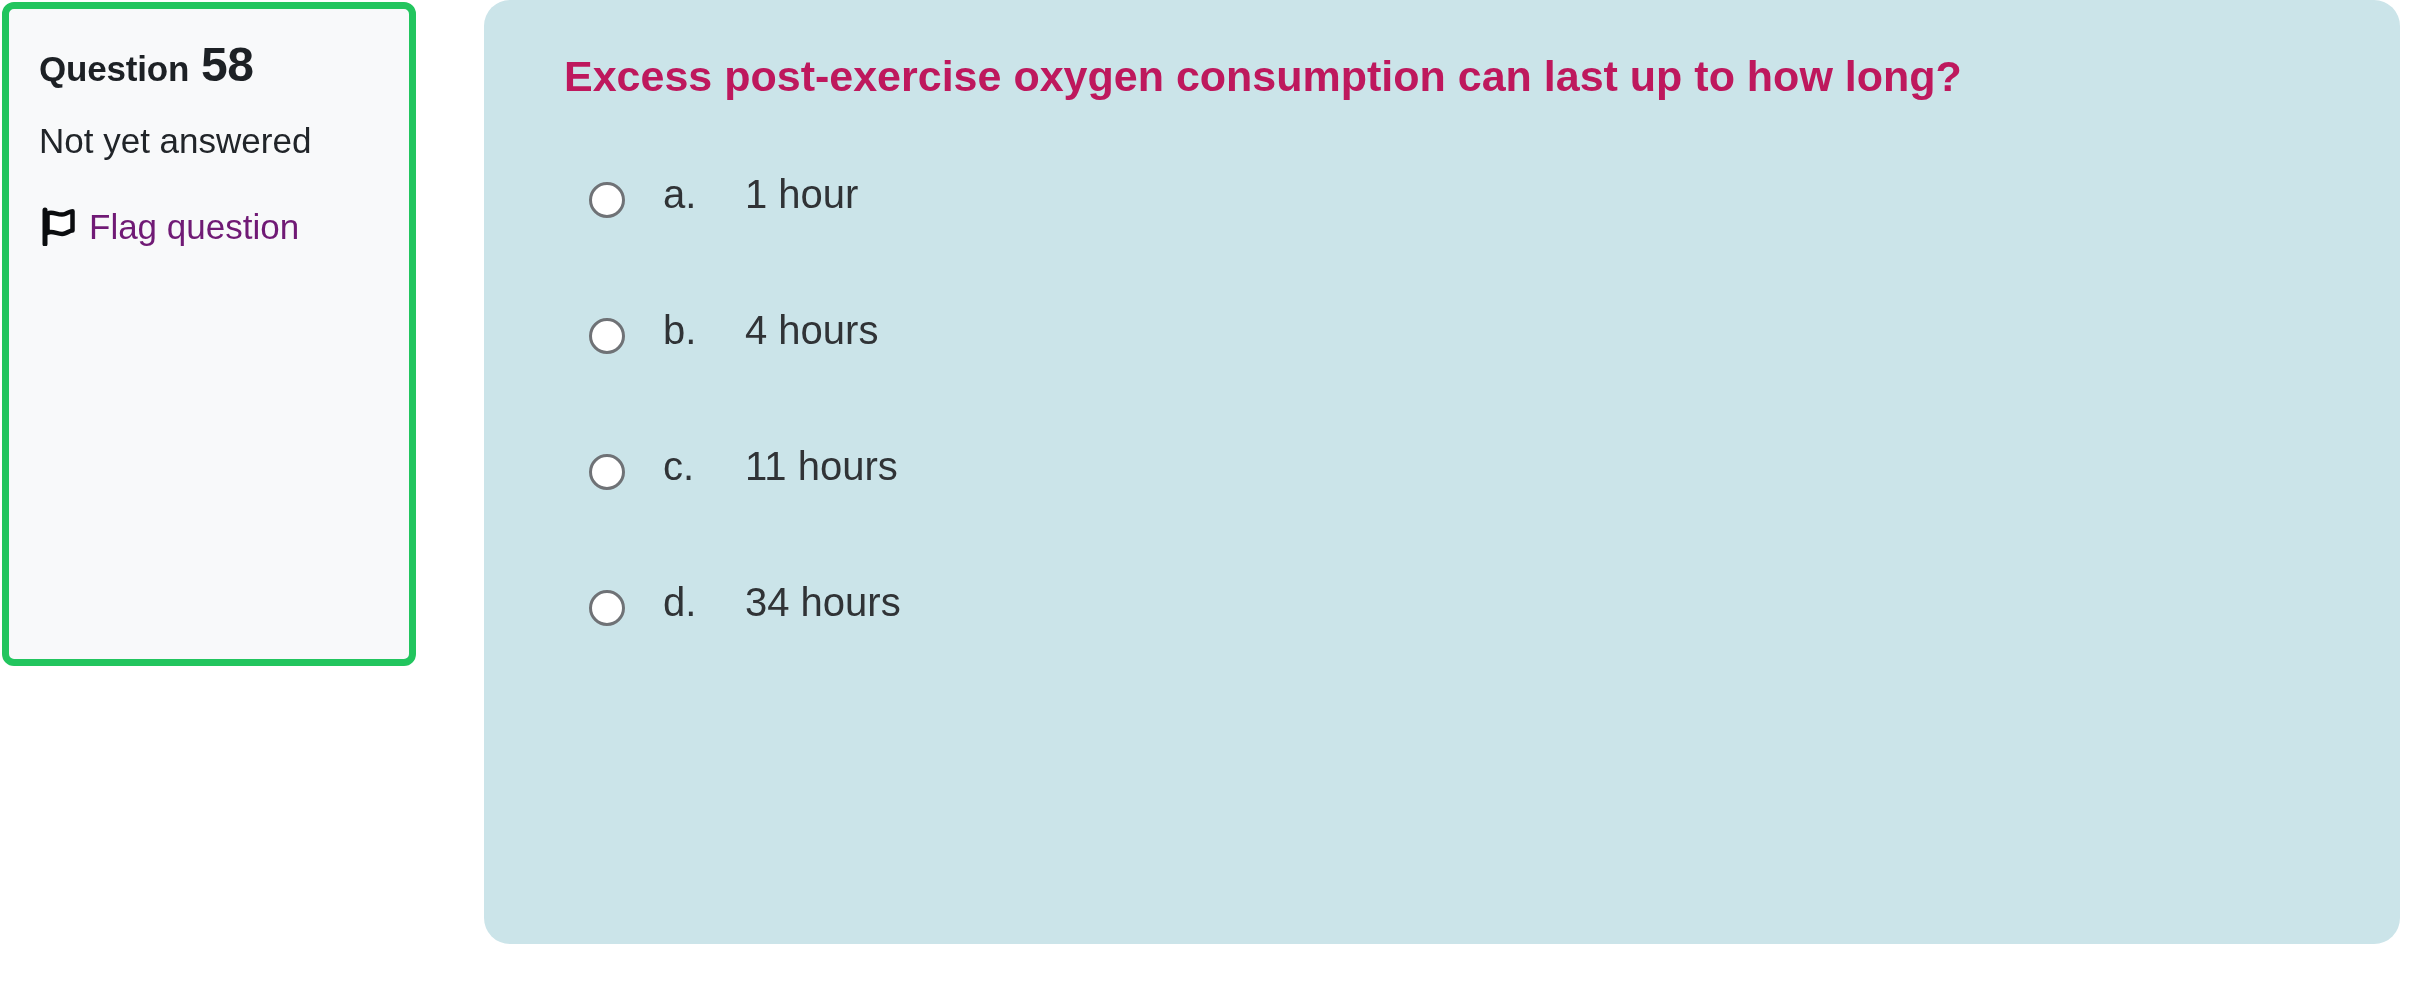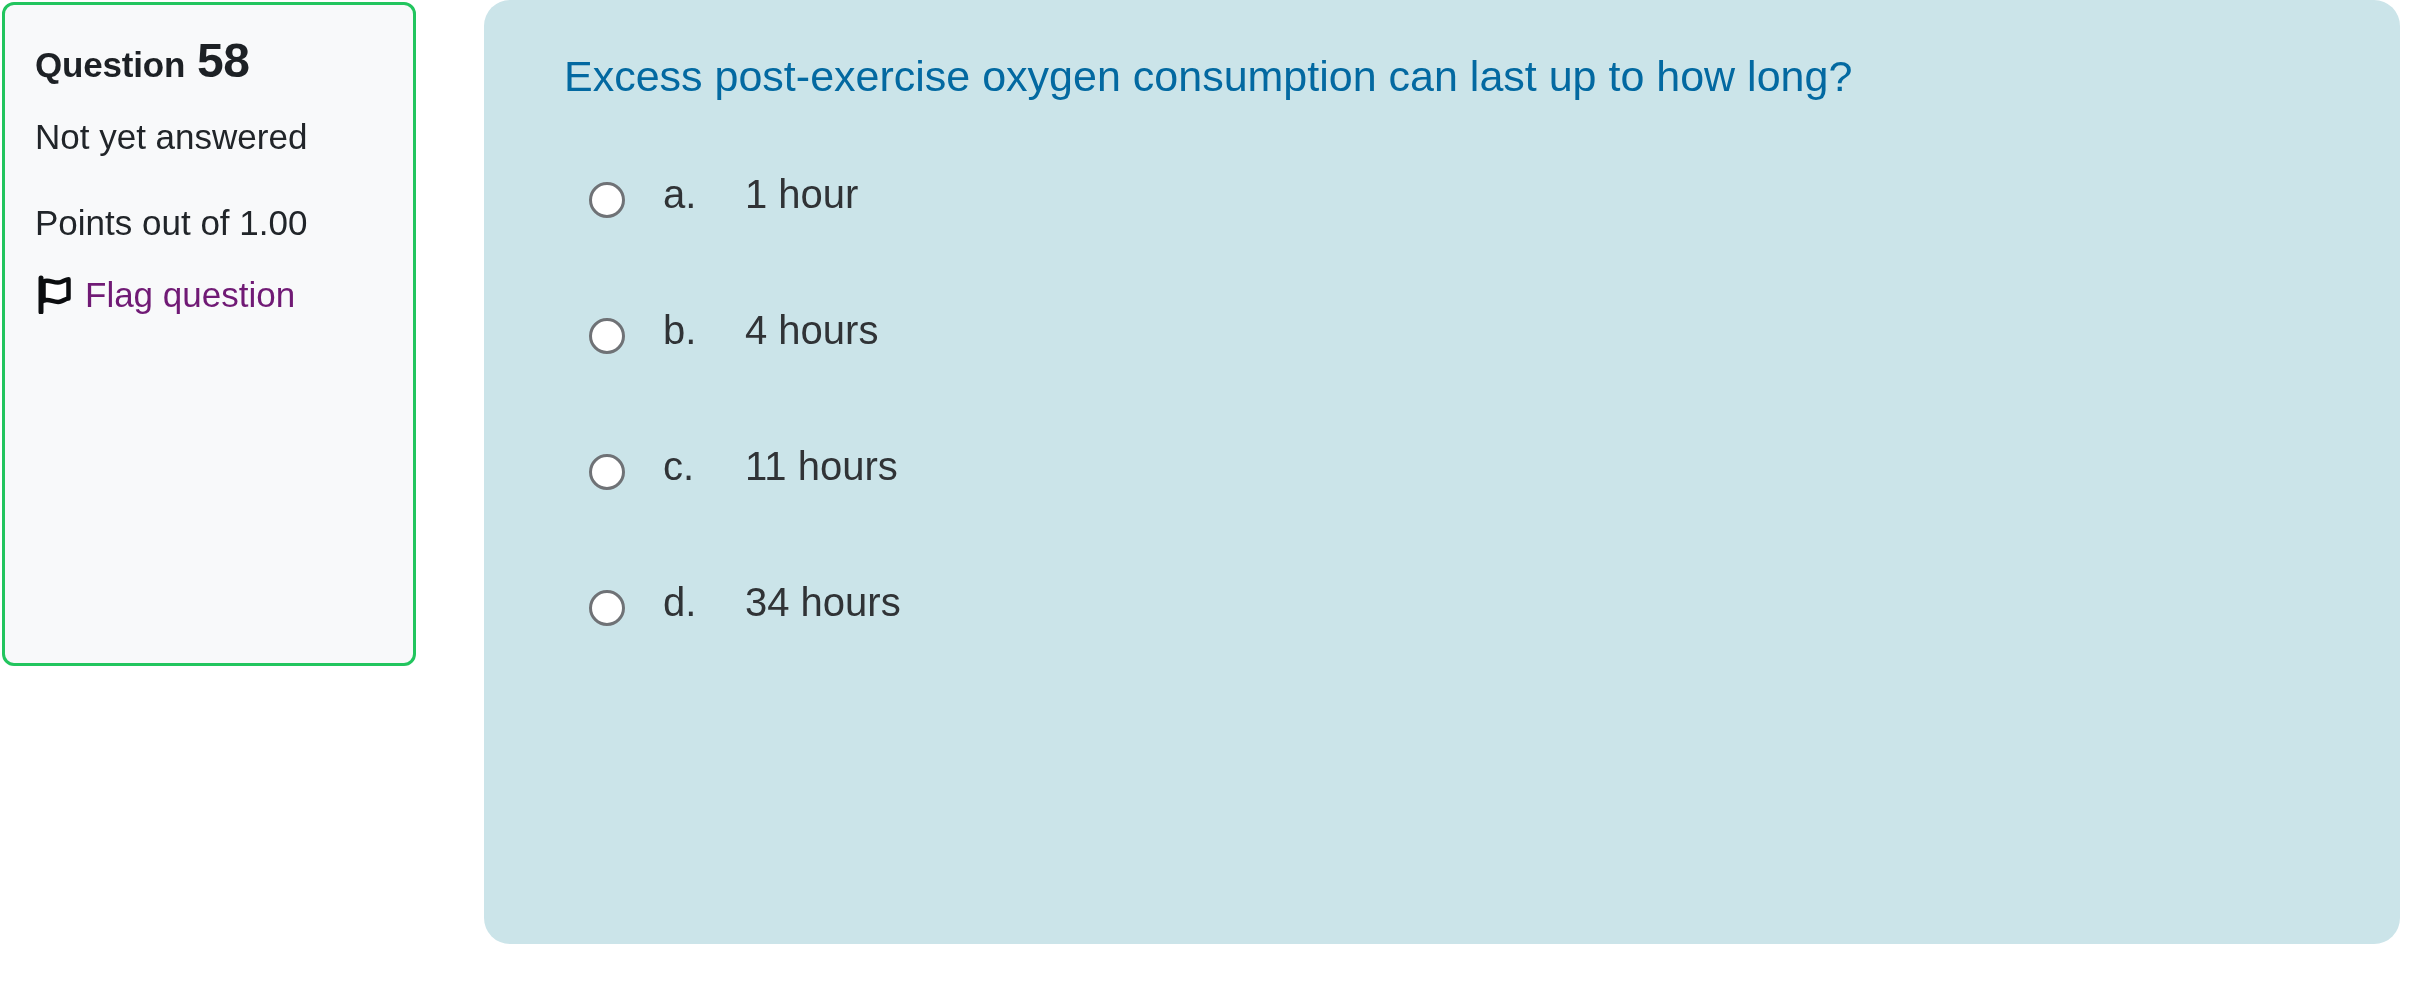--- a/index.html
+++ b/index.html
@@ -24,21 +24,21 @@
 
   
   .qinfo-card {
     position: absolute;
     left: 2px;
     top: 2px;
     width: 414px;
     height: 664px;
     box-sizing: border-box;
     background: #f8f9fa;
-    border: 3px solid #22c55e;
+    border: 7px solid #22c55e;
     border-radius: 12px;
   }
 
   .qinfo-inner {
     padding: 30px 26px 0 30px;
   }
 
   .qno-line {
     display: flex;
     align-items: baseline;
@@ -103,24 +103,24 @@
     height: 944px;
     box-sizing: border-box;
     background: #cbe4e9;
     border-radius: 26px;
     padding: 46px 60px 0 80px;
   }
 
   .qtext {
     font-size: 43px;
     line-height: 1.42;
-    color: #0369a1;
+    color: #be185d;
     max-width: 1660px;
     margin: 0 0 62px 0;
-    font-weight: normal;
+    font-weight: bold;
   }
 
   .answers {
     margin: 0;
     padding: 0;
     list-style: none;
   }
 
   .answer-row {
     display: flex;
@@ -167,21 +167,20 @@
   <div class="qinfo-card">
     <div class="qinfo-inner">
 
       <div class="qno-line">
         <span class="qno-label">Question</span>
         <span class="qno-number">58</span>
       </div>
 
       <div class="qstate">Not yet answered</div>
 
-      <div class="qgrade">Points out of 1.00</div>
 
       <div class="flag-block">
         <span class="flag-icon">
           <svg viewBox="0 0 40 40" width="40" height="40" aria-hidden="true">
             <path d="M6 4 L6 38" stroke="#0b0d0f" stroke-width="5" stroke-linecap="round" fill="none"></path>
             <path d="M8.5 7.5 C14 4.5, 20 10.5, 26 8 C29 6.8, 31.5 5.2, 33.5 5.2
                      L33.5 24.5 C31.5 24.5, 29 26.2, 26 27.4 C20 29.8, 14 23.8, 8.5 26.8 Z" fill="#ffffff" stroke="#0b0d0f" stroke-width="4.5" stroke-linejoin="round"></path>
           </svg>
         </span><span class="flag-link">Flag question</span>
       </div>

